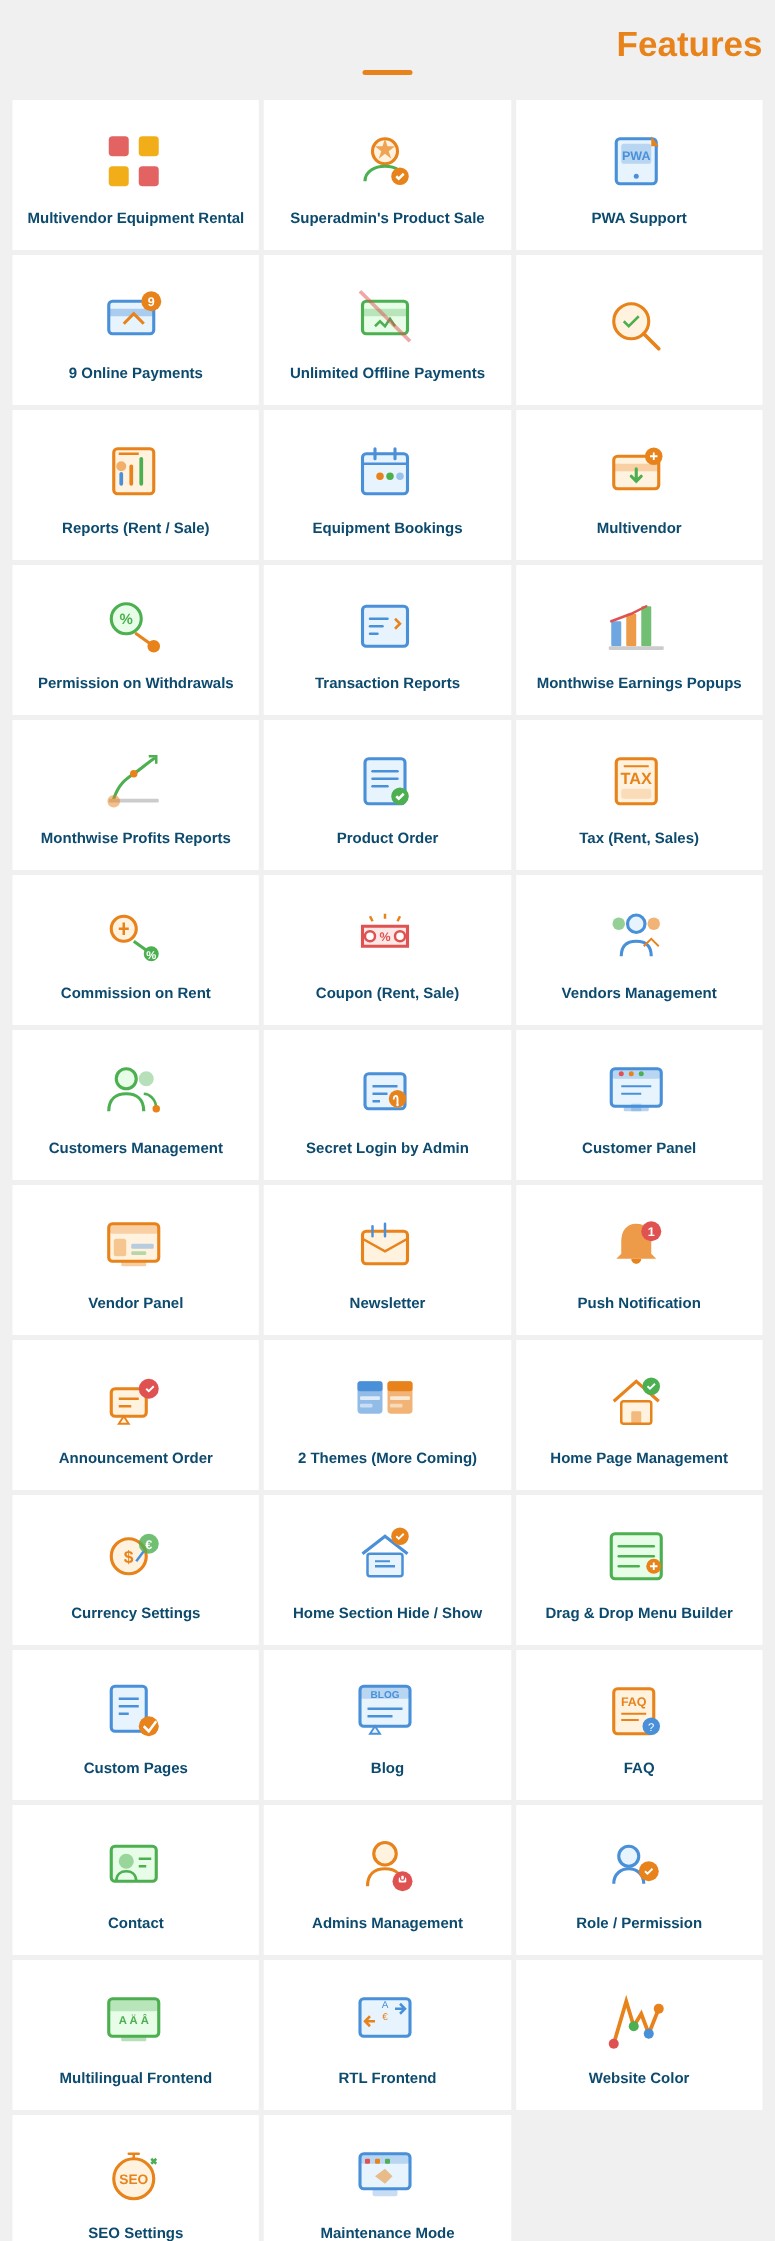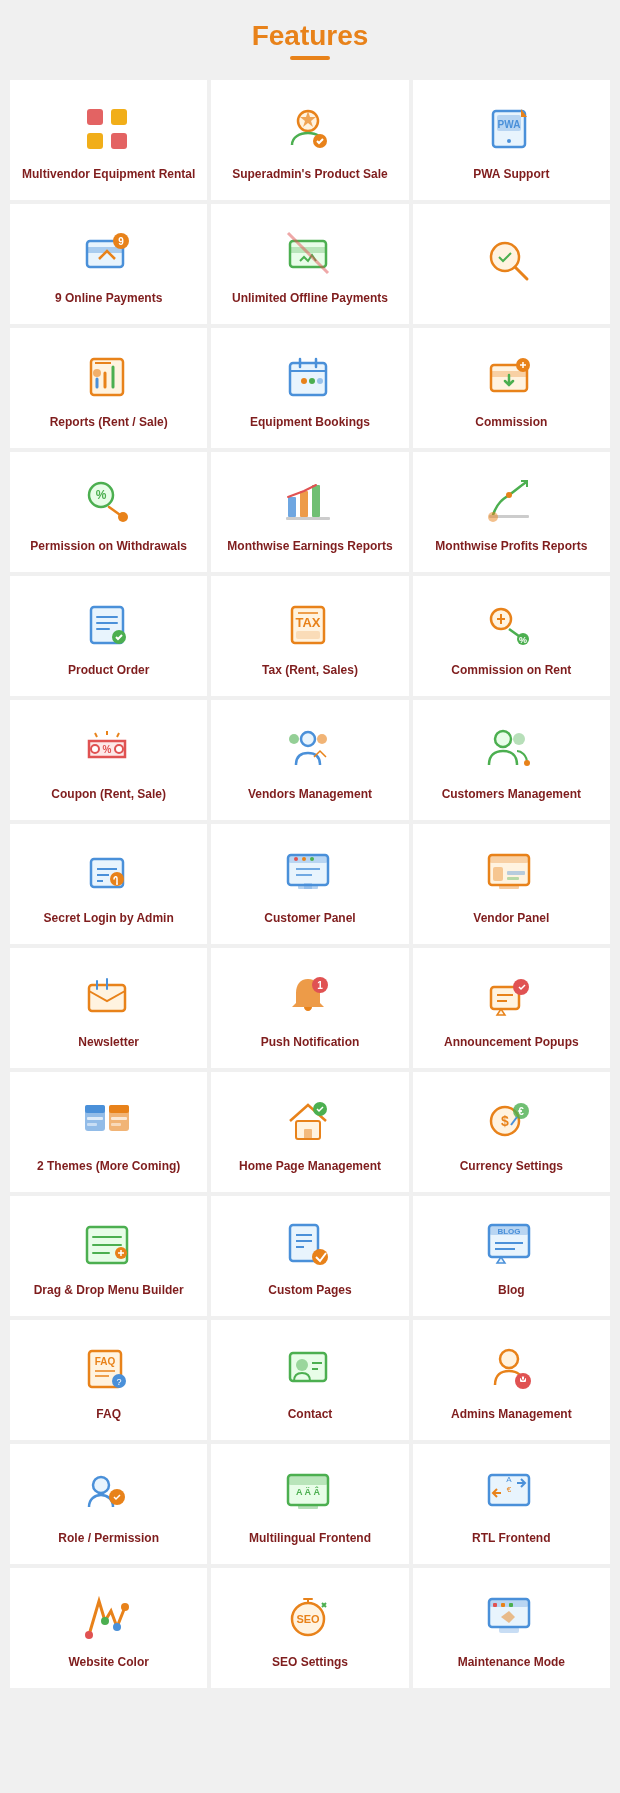--- a/index.html
+++ b/index.html
@@ -6,21 +6,21 @@
     body {
       width: 620px;
       background: #f0f0f0;
       font-family: Arial, sans-serif;
     }
     .page-wrapper {
       background: #f0f0f0;
       padding: 20px 10px 30px;
     }
     .title-section {
-      text-align: center;
+      text-align: right;
       margin-bottom: 20px;
     }
     .title-section h1 {
       font-size: 28px;
       font-weight: 700;
       color: #e8821a;
       position: relative;
       display: inline-block;
     }
     .title-underline {
@@ -52,21 +52,21 @@
       margin-bottom: 10px;
       display: flex;
       align-items: center;
     }
     .feature-icon svg {
       width: 52px;
       height: 52px;
     }
     .feature-label {
       font-size: 12px;
-      color: #7f1d1d;
+      color: #0c4a6e;
       font-weight: 600;
       line-height: 1.3;
     }
   </style>
 </head>
 <body>
 
 <div class="page-wrapper">
   <div class="title-section">
     <h1>Features</h1>
@@ -170,44 +170,56 @@
       <div class="feature-cell">
       <div class="feature-icon">
           <svg viewBox="0 0 52 52" fill="none" xmlns="http://www.w3.org/2000/svg">
     <rect x="8" y="14" width="36" height="26" rx="3" stroke="#e8821a" stroke-width="2.5" fill="#fff3e0"></rect>
     <rect x="8" y="20" width="36" height="6" fill="#e8821a" opacity="0.3"></rect>
     <path d="M26 34 L26 24 M22 30 L26 34 L30 30" stroke="#4caf50" stroke-width="2.5" stroke-linecap="round"></path>
     <circle cx="40" cy="14" r="7" fill="#e8821a"></circle>
     <path d="M37 14 L43 14 M40 11 L40 17" stroke="#fff" stroke-width="1.5"></path>
   </svg>
         </div>
-      <div class="feature-label">Commission</div>
+      <div class="feature-label">Multivendor</div>
     </div>
       <div class="feature-cell">
       <div class="feature-icon">
           <svg viewBox="0 0 52 52" fill="none" xmlns="http://www.w3.org/2000/svg">
     <circle cx="20" cy="20" r="12" stroke="#4caf50" stroke-width="2.5" fill="#e8fde8"></circle>
     <text x="20" y="24" text-anchor="middle" font-size="12" font-weight="bold" fill="#4caf50">%</text>
     <path d="M28 32 L42 42" stroke="#e8821a" stroke-width="2.5" stroke-linecap="round"></path>
     <circle cx="42" cy="42" r="5" fill="#e8821a"></circle>
   </svg>
         </div>
       <div class="feature-label">Permission on Withdrawals</div>
+    </div>
+      <div class="feature-cell">
+      <div class="feature-icon">
+          <svg viewBox="0 0 52 52" fill="none" xmlns="http://www.w3.org/2000/svg">
+    <rect x="8" y="10" width="36" height="32" rx="3" stroke="#4a90d9" stroke-width="2.5" fill="#e8f4fd"></rect>
+    <path d="M14 20 L28 20" stroke="#4a90d9" stroke-width="2" stroke-linecap="round"></path>
+    <path d="M14 26 L24 26" stroke="#4a90d9" stroke-width="2" stroke-linecap="round"></path>
+    <path d="M14 32 L20 32" stroke="#4a90d9" stroke-width="2" stroke-linecap="round"></path>
+    <path d="M34 20 L38 24 L34 28" stroke="#e8821a" stroke-width="2" fill="none"></path>
+  </svg>
+        </div>
+      <div class="feature-label">Transaction Reports</div>
     </div>
       <div class="feature-cell">
       <div class="feature-icon">
           <svg viewBox="0 0 52 52" fill="none" xmlns="http://www.w3.org/2000/svg">
     <rect x="6" y="22" width="8" height="20" rx="1" fill="#4a90d9" opacity="0.8"></rect>
     <rect x="18" y="16" width="8" height="26" rx="1" fill="#e8821a" opacity="0.8"></rect>
     <rect x="30" y="10" width="8" height="32" rx="1" fill="#4caf50" opacity="0.8"></rect>
     <path d="M6 22 L22 16 L34 10" stroke="#e05252" stroke-width="2" stroke-linecap="round"></path>
     <rect x="4" y="42" width="44" height="3" rx="1" fill="#ccc"></rect>
   </svg>
         </div>
-      <div class="feature-label">Monthwise Earnings Reports</div>
+      <div class="feature-label">Monthwise Earnings Popups</div>
     </div>
       <div class="feature-cell">
       <div class="feature-icon">
           <svg viewBox="0 0 52 52" fill="none" xmlns="http://www.w3.org/2000/svg">
     <path d="M10 40 C14 28 20 24 26 20 C32 16 36 12 42 8" stroke="#4caf50" stroke-width="2.5" fill="none" stroke-linecap="round"></path>
     <circle cx="26" cy="20" r="3" fill="#e8821a"></circle>
     <rect x="6" y="40" width="40" height="3" rx="1" fill="#ccc"></rect>
     <path d="M38 6 L44 6 L44 12" stroke="#4caf50" stroke-width="2" fill="none"></path>
     <circle cx="10" cy="42" r="5" fill="#e8821a" opacity="0.5"></circle>
   </svg>
@@ -356,21 +368,21 @@
       <div class="feature-icon">
           <svg viewBox="0 0 52 52" fill="none" xmlns="http://www.w3.org/2000/svg">
     <rect x="8" y="16" width="28" height="22" rx="3" stroke="#e8821a" stroke-width="2.5" fill="#fff3e0"></rect>
     <circle cx="38" cy="16" r="8" fill="#e05252"></circle>
     <path d="M36 16 L38 18 L42 14" stroke="#fff" stroke-width="1.5" fill="none"></path>
     <path d="M14 24 L30 24" stroke="#e8821a" stroke-width="2"></path>
     <path d="M14 30 L24 30" stroke="#e8821a" stroke-width="2"></path>
     <path d="M18 38 L14 44 L22 44 Z" fill="#fff3e0" stroke="#e8821a" stroke-width="1.5"></path>
   </svg>
         </div>
-      <div class="feature-label">Announcement Popups</div>
+      <div class="feature-label">Announcement Order</div>
     </div>
       <div class="feature-cell">
       <div class="feature-icon">
           <svg viewBox="0 0 52 52" fill="none" xmlns="http://www.w3.org/2000/svg">
     <rect x="4" y="10" width="20" height="26" rx="3" fill="#4a90d9" opacity="0.6"></rect>
     <rect x="28" y="10" width="20" height="26" rx="3" fill="#e8821a" opacity="0.6"></rect>
     <rect x="4" y="10" width="20" height="8" rx="2" fill="#4a90d9"></rect>
     <rect x="28" y="10" width="20" height="8" rx="2" fill="#e8821a"></rect>
     <rect x="6" y="22" width="16" height="3" rx="1" fill="#fff" opacity="0.7"></rect>
     <rect x="30" y="22" width="16" height="3" rx="1" fill="#fff" opacity="0.7"></rect>
@@ -400,20 +412,33 @@
     <circle cx="38" cy="16" r="8" fill="#4caf50" opacity="0.8"></circle>
     <text x="38" y="20" text-anchor="middle" font-size="10" font-weight="bold" fill="#fff">€</text>
     <path d="M28 30 L34 22" stroke="#4a90d9" stroke-width="2"></path>
   </svg>
         </div>
       <div class="feature-label">Currency Settings</div>
     </div>
       <div class="feature-cell">
       <div class="feature-icon">
           <svg viewBox="0 0 52 52" fill="none" xmlns="http://www.w3.org/2000/svg">
+    <path d="M8 24 L26 10 L44 24" stroke="#4a90d9" stroke-width="2.5" fill="none"></path>
+    <rect x="12" y="24" width="28" height="18" rx="2" fill="#e8f4fd" stroke="#4a90d9" stroke-width="2"></rect>
+    <circle cx="38" cy="10" r="7" fill="#e8821a"></circle>
+    <path d="M35 10 L37 12 L41 8" stroke="#fff" stroke-width="1.5" fill="none"></path>
+    <path d="M18 34 L34 34" stroke="#4a90d9" stroke-width="2"></path>
+    <path d="M18 30 L30 30" stroke="#4a90d9" stroke-width="1.5"></path>
+  </svg>
+        </div>
+      <div class="feature-label">Home Section Hide / Show</div>
+    </div>
+      <div class="feature-cell">
+      <div class="feature-icon">
+          <svg viewBox="0 0 52 52" fill="none" xmlns="http://www.w3.org/2000/svg">
     <rect x="6" y="8" width="40" height="36" rx="3" stroke="#4caf50" stroke-width="2.5" fill="#e8fde8"></rect>
     <path d="M12 18 L40 18" stroke="#4caf50" stroke-width="2" stroke-linecap="round"></path>
     <path d="M12 26 L40 26" stroke="#4caf50" stroke-width="2" stroke-linecap="round"></path>
     <path d="M12 34 L28 34" stroke="#4caf50" stroke-width="2" stroke-linecap="round"></path>
     <circle cx="40" cy="34" r="6" fill="#e8821a"></circle>
     <path d="M37 34 L43 34 M40 31 L40 37" stroke="#fff" stroke-width="1.5"></path>
   </svg>
         </div>
       <div class="feature-label">Drag &amp; Drop Menu Builder</div>
     </div>

